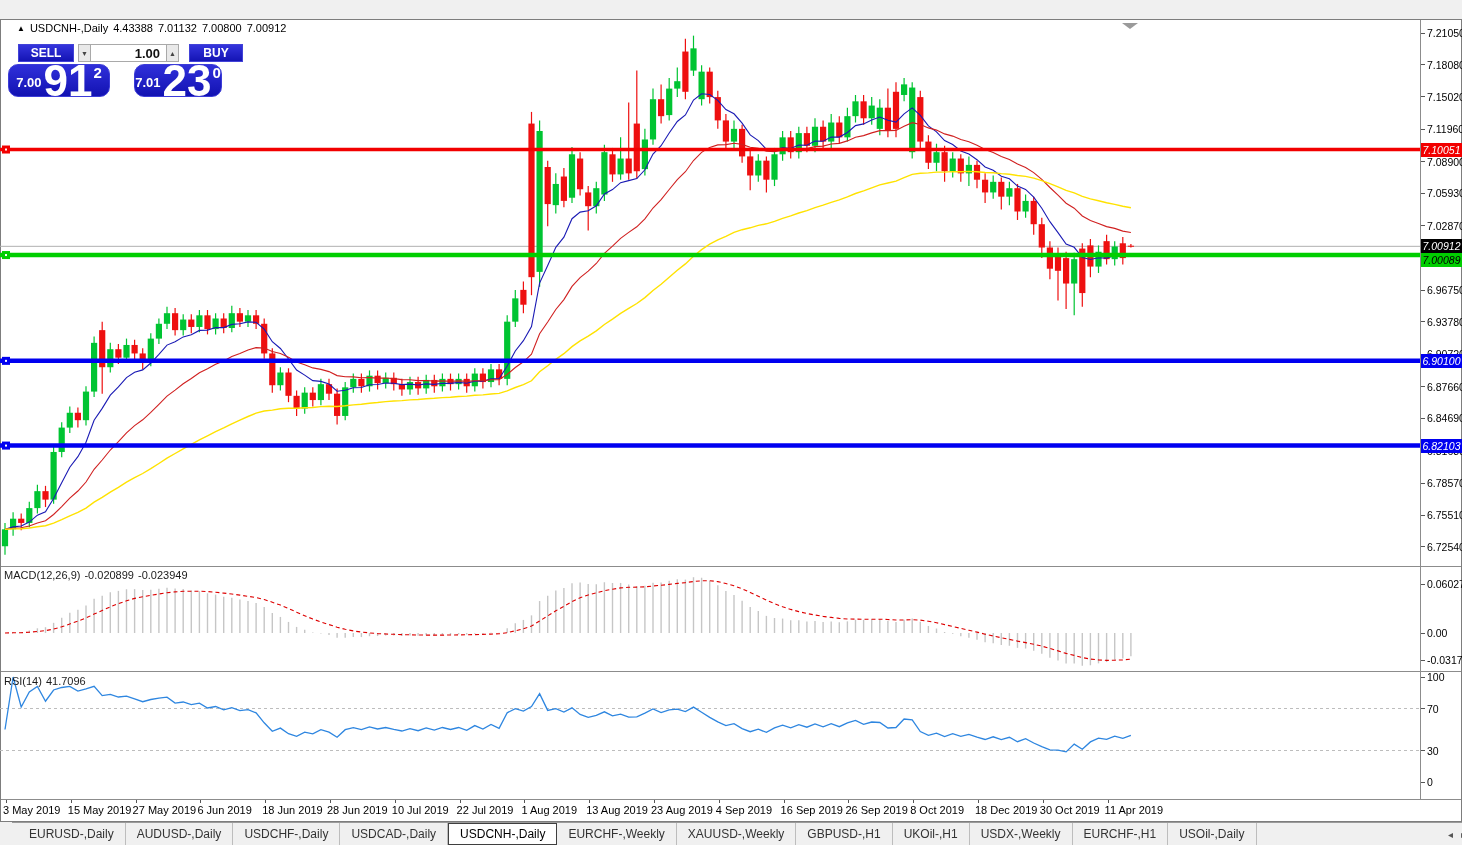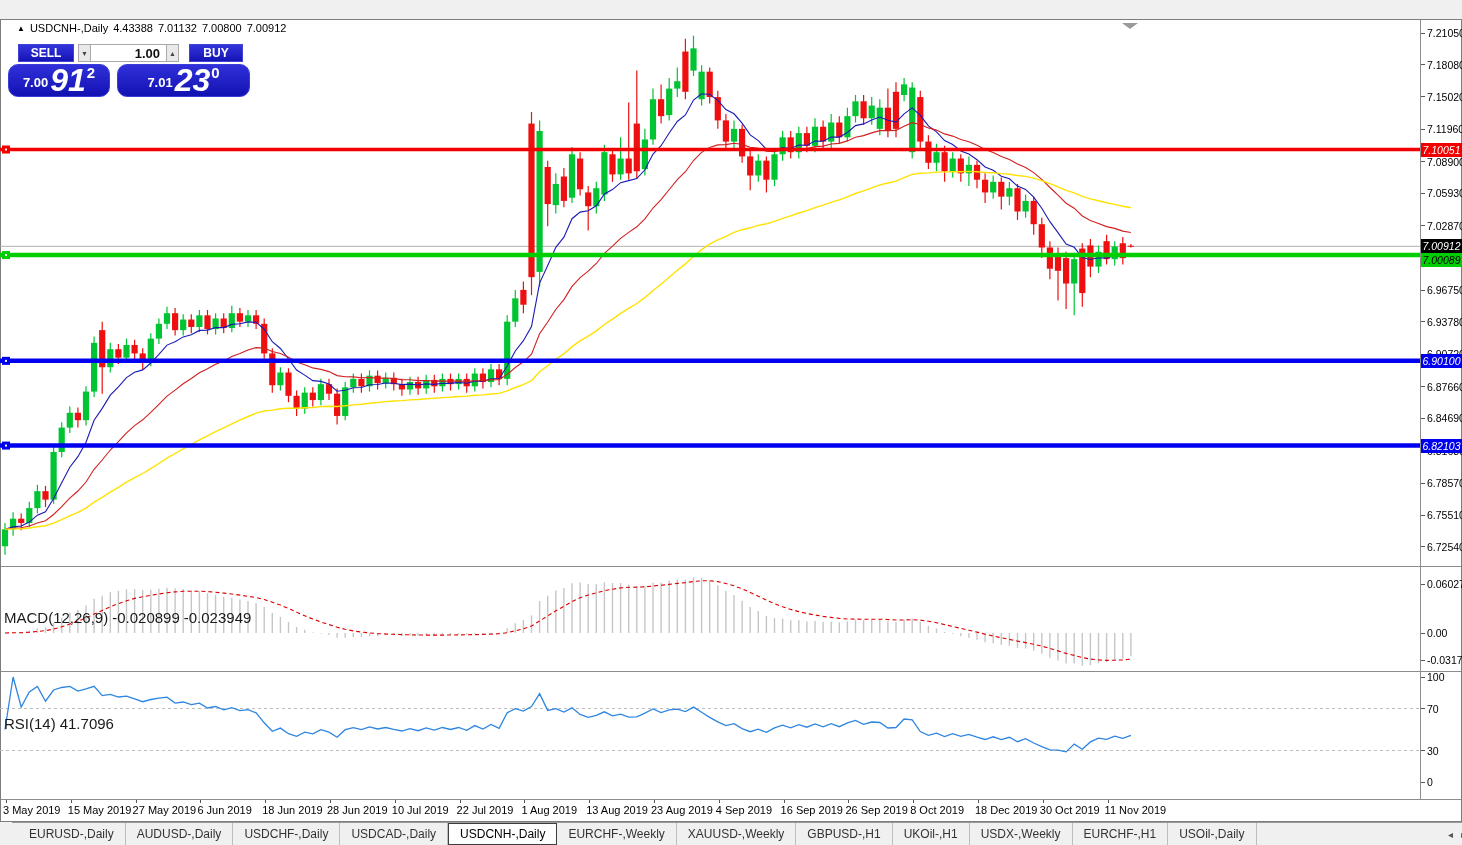--- a/index.html
+++ b/index.html
@@ -40,34 +40,34 @@
   .stepper { display:flex; margin-left:4px; }
   .step-btn { width:13px; background:#e9e9e9; border:1px solid #a9a9a9; font-size:7px;
     color:#444; display:flex; align-items:center; justify-content:center; cursor:pointer; }
   #vol-input { width:75px; border:1px solid #a9a9a9; border-left:none; border-right:none;
     font-family:inherit; font-size:13px; font-weight:bold; text-align:right; padding-right:6px; color:#111; }
   .tp-row2 { display:flex; margin-top:2px; }
   .quote { height:33px; background:linear-gradient(#3030da,#1212b2); border:1px solid #3c3cd8;
     border-radius:10px; color:#fff; display:flex; align-items:flex-end; justify-content:center;
     padding-bottom:2px; cursor:pointer; }
   #bid-box { width:102px; }
-  #ask-box { width:133px; margin-left:7px; }
+  #ask-box { width:88px; margin-left:24px; }
   .q-small { font-size:13px; font-weight:bold; margin:0 2px 4px 0; }
-  .q-big { font-size:32px; font-weight:bold; line-height:27px;font-style:italic; }
+  .q-big { font-size:44px; font-weight:bold; line-height:27px; }
   .q-sup { font-size:15px; font-weight:bold; margin:0 0 13px 1px; }
 
   
   #axis-layer { position:absolute; left:1421px; top:20px; width:41px; height:779px; z-index:6; }
   .tick-label { position:absolute; left:6px; font-size:10.5px; color:#000; white-space:nowrap; }
   .tick-dash { position:absolute; left:0; width:4px; height:1px; background:#555; }
   .tag-label { position:absolute; left:0; width:41px; height:14px; font-size:10.5px;
     display:flex; align-items:center; justify-content:center; white-space:nowrap;font-style:italic; }
 
   
-  .ind-label { position:absolute; left:4px; font-size:15px; color:#1a1a1a; z-index:6; white-space:nowrap;margin-top:40px; }
+  .ind-label { position:absolute; left:4px; font-size:11px; color:#1a1a1a; z-index:6; white-space:nowrap; }
   .ind-label span { margin-right:4px; }
 
   
   #date-axis { position:absolute; left:1px; top:800px; width:1419px; height:21px; background:#fff; z-index:6; }
   .date-label { position:absolute; top:4px; font-size:11px; color:#000; white-space:nowrap; }
   .date-dash { position:absolute; top:0; width:1px; height:3px; background:#555; }
 
   
   #tab-bar { position:absolute; left:12px; top:822px; width:1462px; height:23px; background:#f0f0f0;
     border-top:1px solid #9a9a9a; display:flex; align-items:stretch; padding-left:6px; }
@@ -646,21 +646,21 @@
       <div class="date-label" style="left:779.6px">16 Sep 2019</div>
       <div class="date-dash" style="left:847.4px"></div>
       <div class="date-label" style="left:844.4px">26 Sep 2019</div>
       <div class="date-dash" style="left:912.2px"></div>
       <div class="date-label" style="left:909.2px">8 Oct 2019</div>
       <div class="date-dash" style="left:977.0px"></div>
       <div class="date-label" style="left:974.0px">18 Dec 2019</div>
       <div class="date-dash" style="left:1041.8px"></div>
       <div class="date-label" style="left:1038.8px">30 Oct 2019</div>
       <div class="date-dash" style="left:1106.6px"></div>
-      <div class="date-label" style="left:1103.6px">11 Nov 2019</div>
+      <div class="date-label" style="left:1103.6px">11 Apr 2019</div>
     </div>
 
   <div id="tab-bar">
     <div class="tab">EURUSD-,Daily</div>
       <div class="tab">AUDUSD-,Daily</div>
       <div class="tab">USDCHF-,Daily</div>
       <div class="tab">USDCAD-,Daily</div>
       <div class="tab active">USDCNH-,Daily</div>
       <div class="tab">EURCHF-,Weekly</div>
       <div class="tab">XAUUSD-,Weekly</div>

